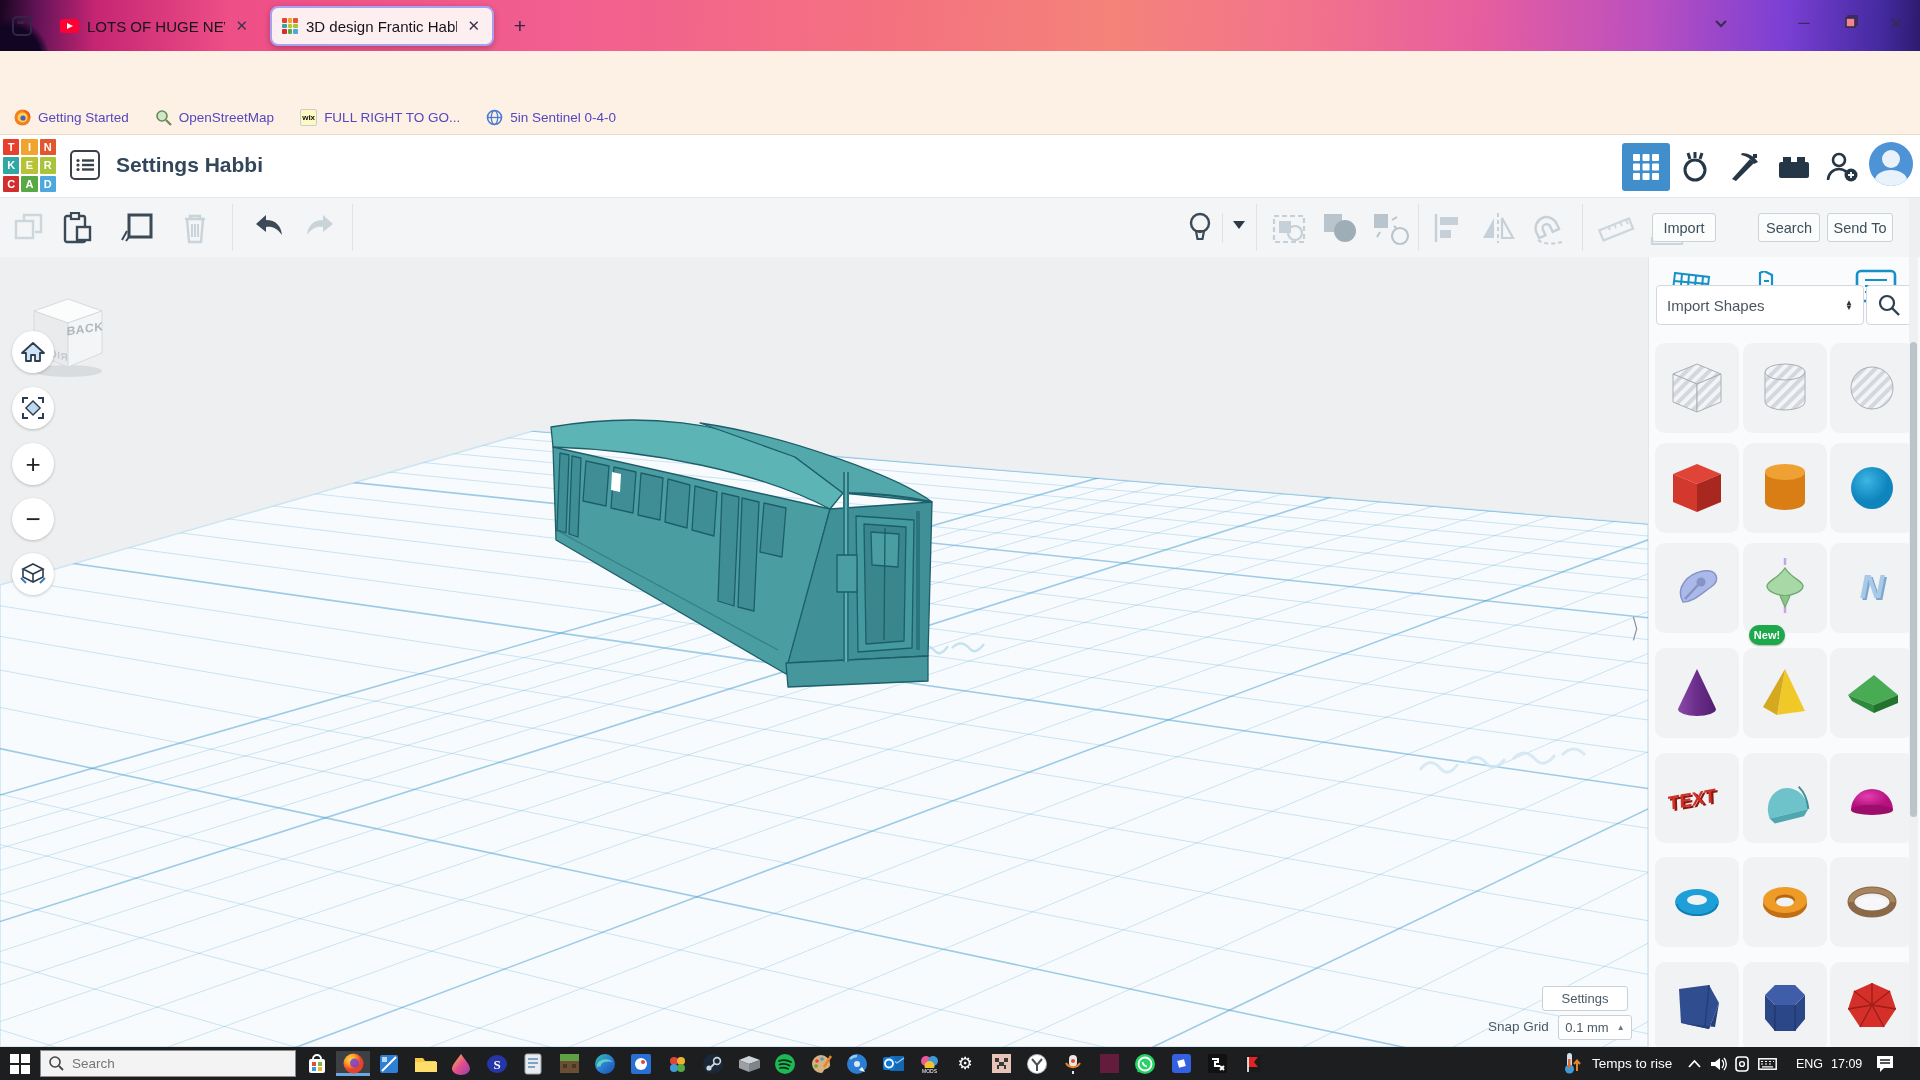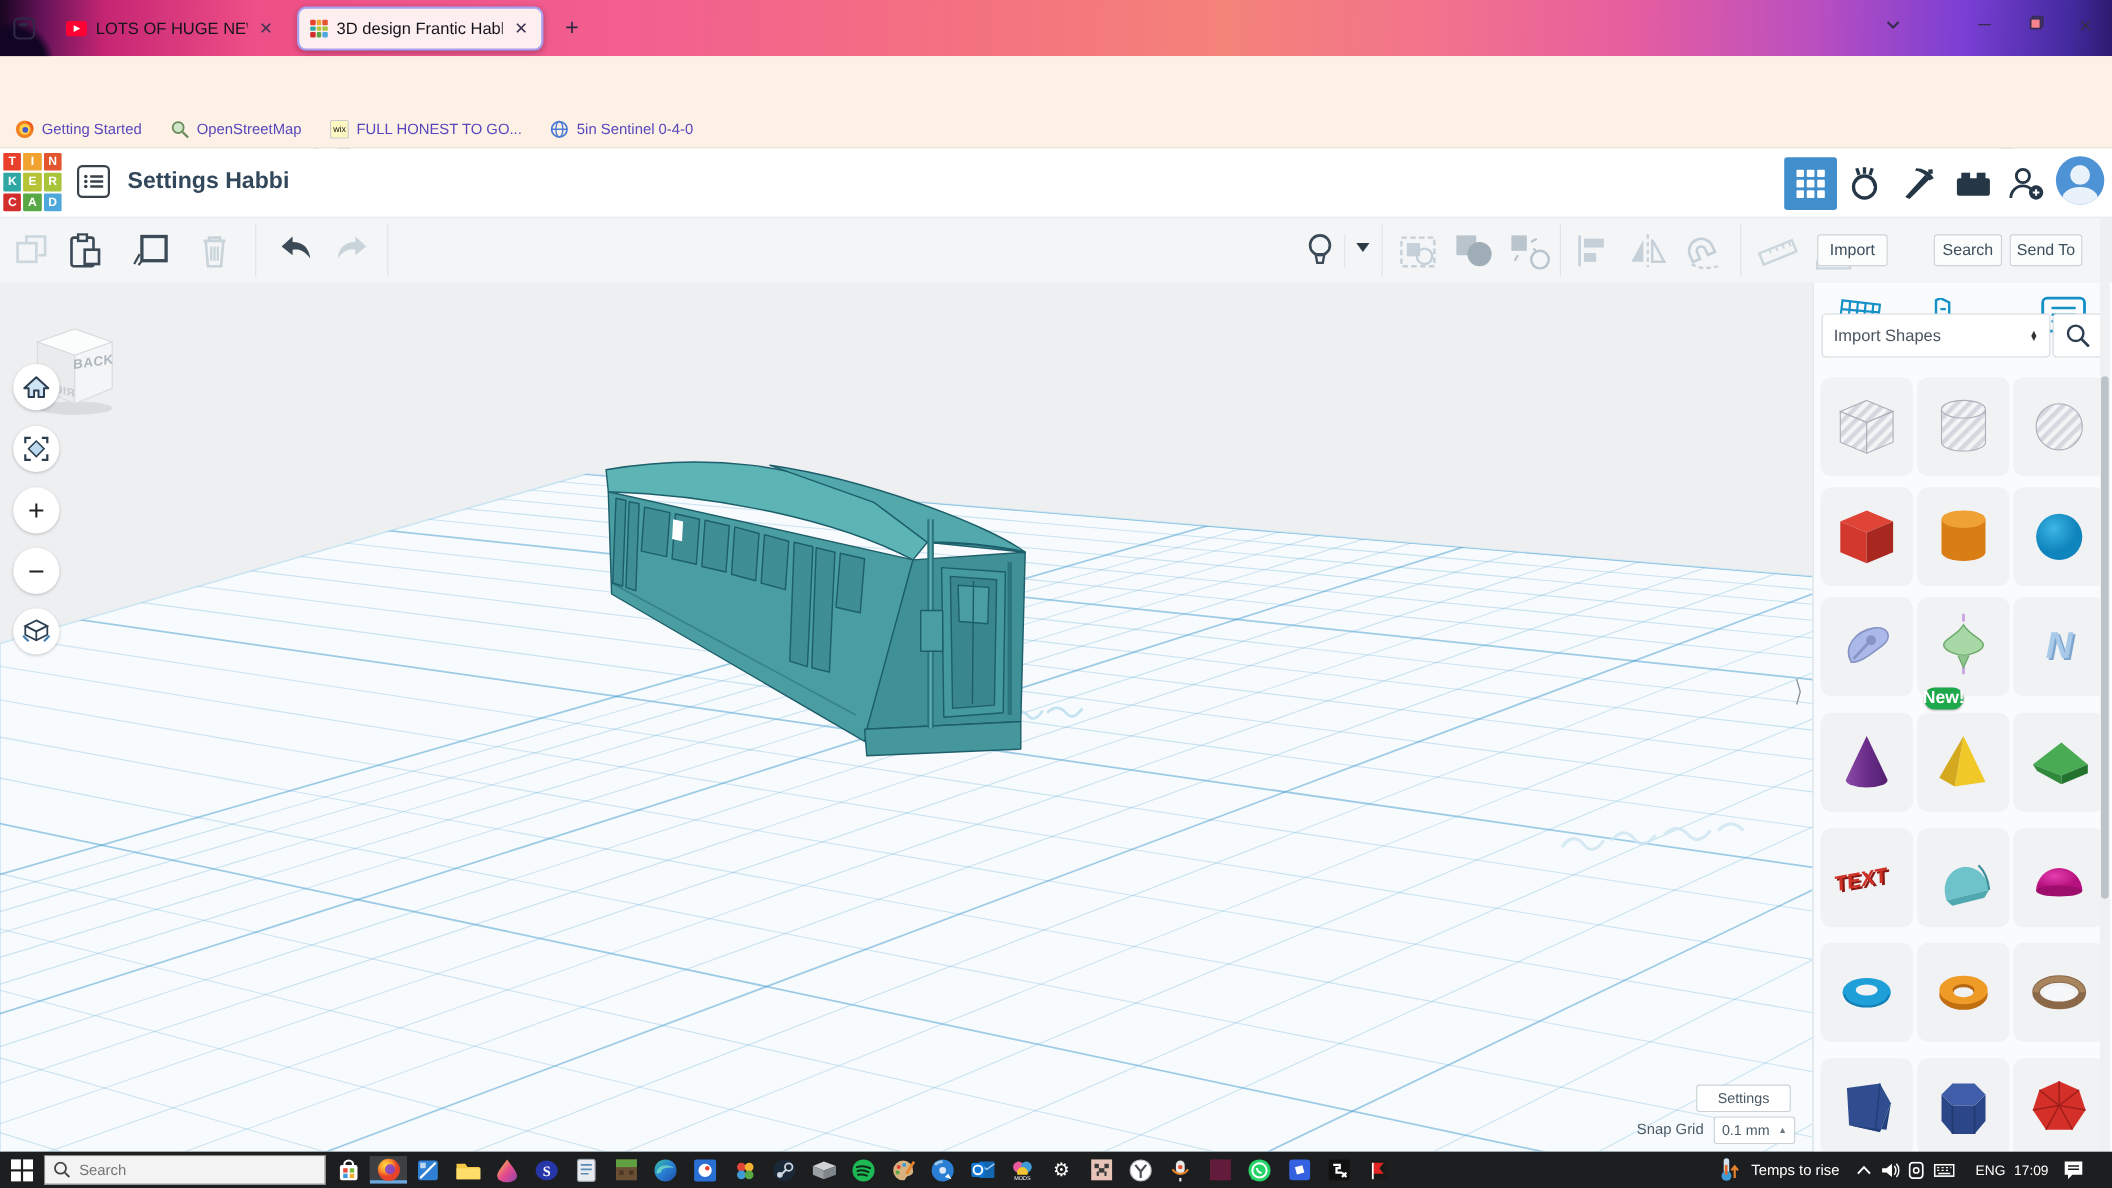--- a/index.html
+++ b/index.html
@@ -78,21 +78,21 @@
   #snapdd .caret{font-size:8px;color:#6a7680}
 
   
   #panel{left:1648px;top:257px;width:272px;height:790px;background:#fafbfc;border-left:1px solid #e3e6e9}
   #shapedd{left:7px;top:28px;width:208px;height:40px;background:#fff;border:1px solid #d2d8dc;border-radius:4px;
     display:flex;align-items:center;padding:0 10px;color:#4a5560;font-size:15px}
   #shapedd .udc{margin-left:auto;display:flex;flex-direction:column;font-size:8px;color:#333;line-height:5px}
   #searchbtn{left:217px;top:28px;width:46px;height:40px;background:#fff;border:1px solid #d2d8dc;border-radius:4px;
     display:flex;align-items:center;justify-content:center}
   .tile{position:absolute;width:84px;height:90px;background:#f0f2f4;border-radius:10px;display:flex;align-items:center;justify-content:center}
-  #newbadge{left:100px;top:368px;width:36px;height:20px;background:#1ea84c;border-radius:10px;color:#fff;font-size:16px;
+  #newbadge{left:100px;top:368px;width:36px;height:20px;background:#1ea84c;border-radius:10px;color:#fff;font-size:11px;
     font-weight:bold;display:flex;align-items:center;justify-content:center;box-shadow:0 1px 2px rgba(0,0,0,.3)}
   #pscroll{left:260px;top:0;width:9px;height:790px;background:#eef0f2}
   #pscroll .thumb{position:absolute;left:1px;top:85px;width:7px;height:475px;background:#bcc3c9;border-radius:4px}
 
   
   #taskbar{left:0;top:1047px;width:1920px;height:33px;background:#1d1e20;display:flex;align-items:center;color:#fff}
   #startbtn{left:10px;top:7px;width:20px;height:20px;display:grid;grid-template-columns:1fr 1fr;grid-template-rows:1fr 1fr;gap:2px}
   #startbtn span{background:#fff}
   #tsearch{left:40px;top:3px;width:256px;height:27px;background:#f3f3f3;border:1px solid #8a8a8a;display:flex;align-items:center;padding:0 8px;gap:8px}
   #tsearch input{border:none;outline:none;background:transparent;font-size:13.5px;color:#333;width:190px;font-family:"Liberation Sans",sans-serif}
@@ -209,22 +209,22 @@
       <span>Getting Started</span>
     </div>
     <div class="bm">
       <svg class="bmico" viewBox="0 0 17 17">
           <circle cx="7" cy="7" r="5" fill="#cfe6c8" stroke="#6a8a5a" stroke-width="1.6"></circle>
           <line x1="11" y1="11" x2="16" y2="16" stroke="#6a8a5a" stroke-width="2.2"></line>
         </svg>
       <span>OpenStreetMap</span>
     </div>
     <div class="bm">
-      <span class="bmico" style="background:#fef9c3;border:1px solid #ccc;border-radius:2px;color:#111;font-size:8px;font-weight:normal;display:flex;align-items:center;justify-content:center">wix</span>
-      <span>FULL HONEST TO GO...</span>
+      <span class="bmico" style="background:#fef9c3;border:1px solid #ccc;border-radius:2px;color:#111;font-size:8px;font-weight:bold;display:flex;align-items:center;justify-content:center">wix</span>
+      <span>FULL RIGHT TO GO...</span>
     </div>
     <div class="bm">
       <svg class="bmico" viewBox="0 0 17 17">
           <circle cx="8.5" cy="8.5" r="7" fill="none" stroke="#4b7bd4" stroke-width="1.6"></circle>
           <ellipse cx="8.5" cy="8.5" rx="3.2" ry="7" fill="none" stroke="#4b7bd4" stroke-width="1.3"></ellipse>
           <line x1="1.5" y1="8.5" x2="15.5" y2="8.5" stroke="#4b7bd4" stroke-width="1.3"></line>
         </svg>
       <span>5in Sentinel 0-4-0</span>
     </div>
   </div>

